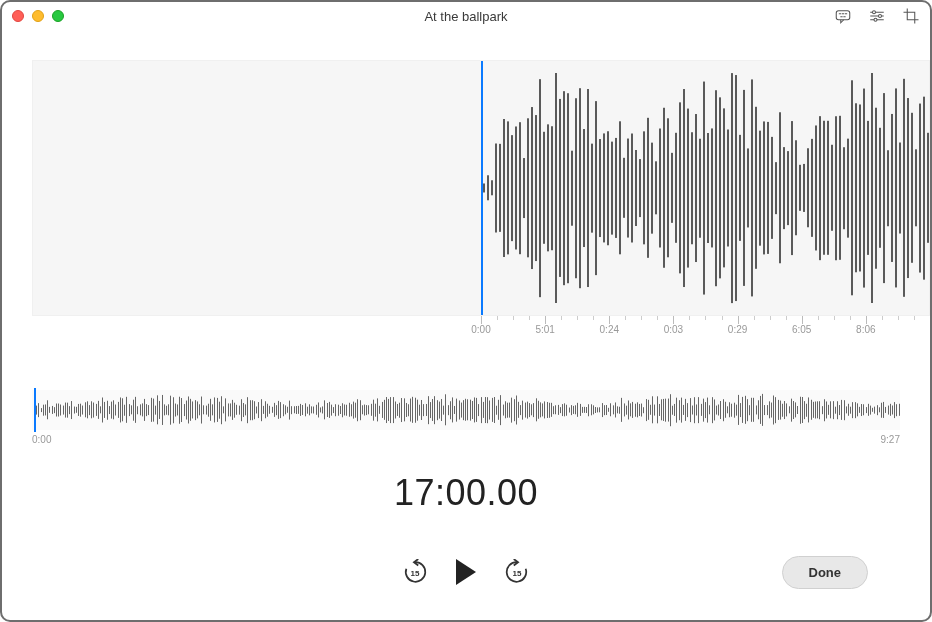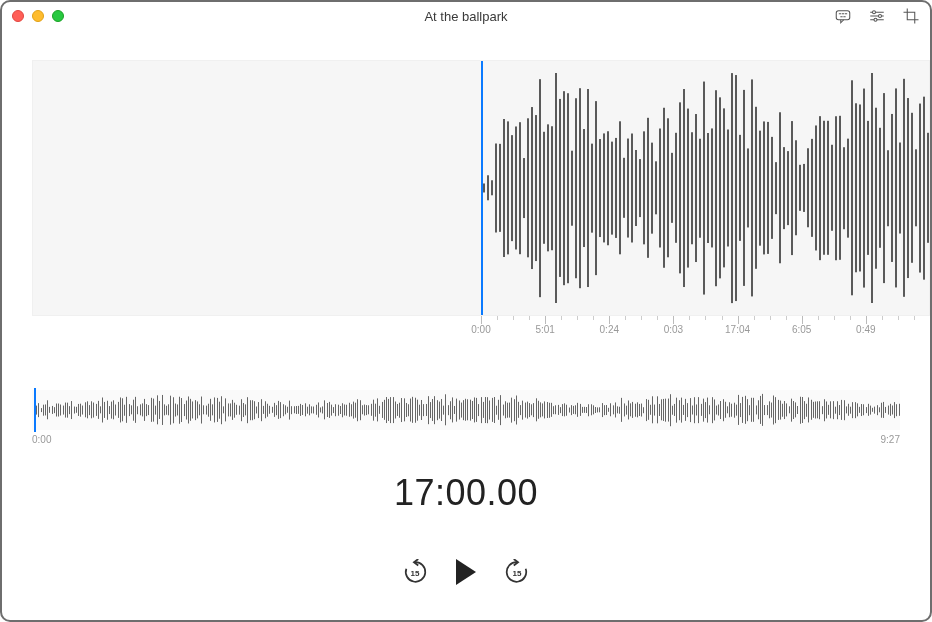--- a/index.html
+++ b/index.html
@@ -226,35 +226,35 @@
       </div>
       <div class="tick-group">
         <div class="tick-major"></div>
         <div class="tick-label">0:03</div>
         <div class="tick-minor" style="left: 25%;"></div>
         <div class="tick-minor" style="left: 50%;"></div>
         <div class="tick-minor" style="left: 75%;"></div>
       </div>
       <div class="tick-group">
         <div class="tick-major"></div>
-        <div class="tick-label">17:04</div>
+        <div class="tick-label">0:29</div>
         <div class="tick-minor" style="left: 25%;"></div>
         <div class="tick-minor" style="left: 50%;"></div>
         <div class="tick-minor" style="left: 75%;"></div>
       </div>
       <div class="tick-group">
         <div class="tick-major"></div>
         <div class="tick-label">6:05</div>
         <div class="tick-minor" style="left: 25%;"></div>
         <div class="tick-minor" style="left: 50%;"></div>
         <div class="tick-minor" style="left: 75%;"></div>
       </div>
       <div class="tick-group">
         <div class="tick-major"></div>
-        <div class="tick-label">0:49</div>
+        <div class="tick-label">8:06</div>
         <div class="tick-minor" style="left: 25%;"></div>
         <div class="tick-minor" style="left: 50%;"></div>
         <div class="tick-minor" style="left: 75%;"></div>
       </div>
     </div>
 </div>
 
 <div class="overview">
   <div class="overview-wave" id="ovWave">
       <div class="owbar" style="left: 2px; height: 10.4237px;"></div>
@@ -672,13 +672,14 @@
     <div class="play-btn"></div>
     <div class="skip-btn">
       <svg viewBox="0 0 24 24">
           <path d="M20 9 A9 9 0 1 1 12 3" fill="none"></path>
           <polyline points="9,0 13,3 9,6" fill="none"></polyline>
         </svg>
       <div class="skip-num">15</div>
     </div>
   </div>
 
+  <button class="done-btn">Done</button>
 </div>
 
 </body></html>

